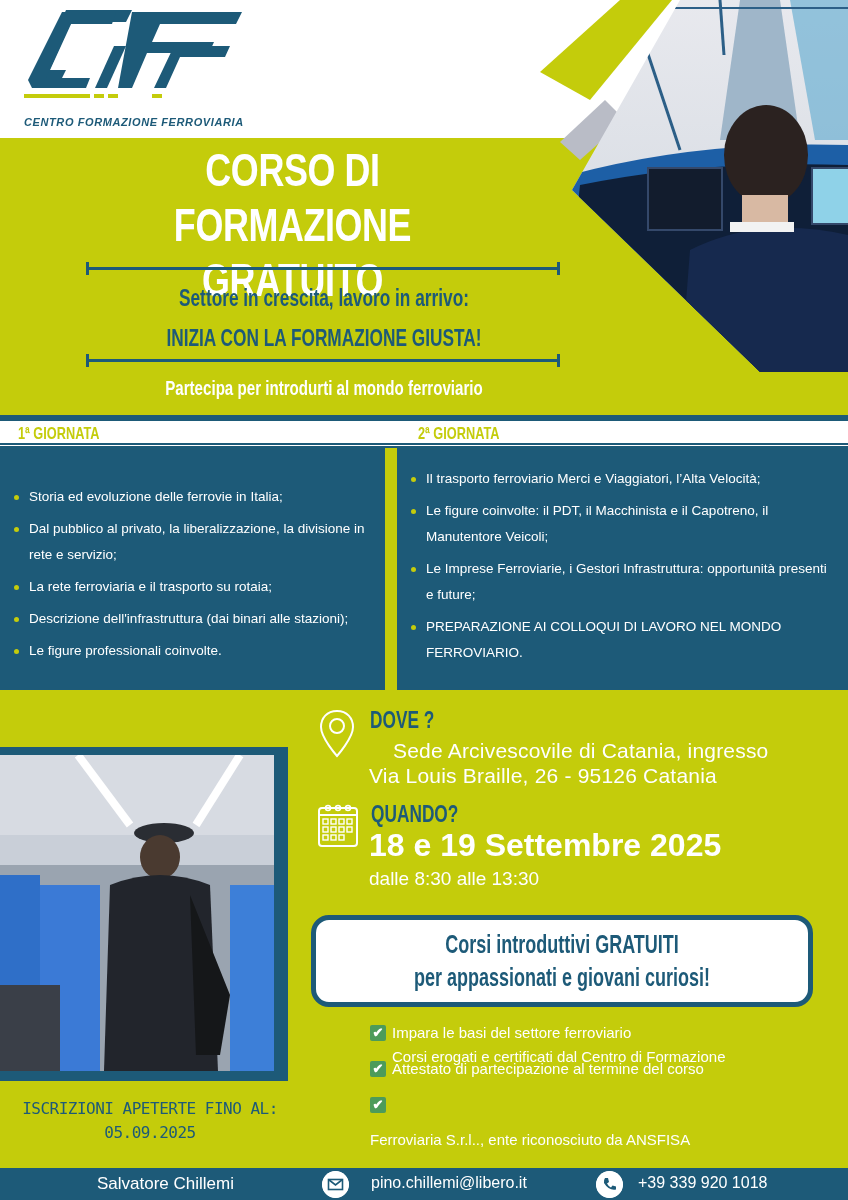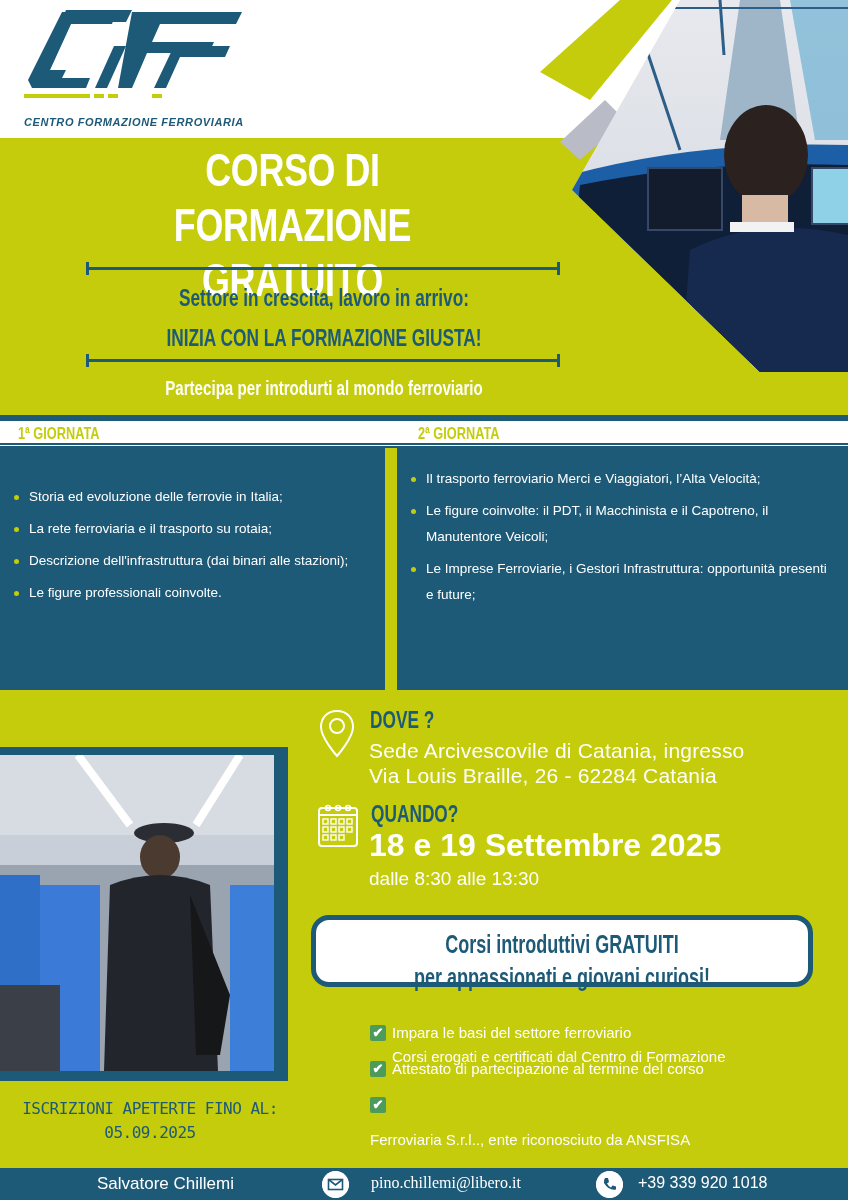--- a/index.html
+++ b/index.html
@@ -45,47 +45,47 @@
 
   
   #bottom { position: absolute; left: 0; top: 690px; width: 848px; height: 478px; background: #c4cc0b; }
   #photo-frame { position: absolute; left: 0; top: 747px; width: 288px; height: 334px; background: #1d5a78; }
   #photo-conductor { position: absolute; left: 0; top: 755px; width: 274px; height: 316px; overflow: hidden; }
 
   #pin-icon { position: absolute; left: 318px; top: 708px; width: 38px; height: 52px; }
   .info-head { position: absolute; color: #1d5a78; font-weight: bold; font-size: 24px; transform: scaleX(0.72); transform-origin: left top; }
   #dove-head { left: 370px; top: 706px; }
   .addr { position: absolute; left: 369px; color: #ffffff; font-size: 21px; line-height: 25px; letter-spacing: 0.2px; }
-  #addr1 { top: 738px; }
+  #addr1 { top: 738px; margin-left: 24px; }
   #addr2 { top: 763px; }
 
   #cal-icon { position: absolute; left: 317px; top: 802px; width: 42px; height: 48px; }
   #quando-head { left: 371px; top: 800px; }
   #date-text { position: absolute; left: 369px; top: 827px; color: #ffffff; font-weight: bold; font-size: 32px; }
   #time-text { position: absolute; left: 369px; top: 868px; color: #ffffff; font-size: 19px; }
 
-  #free-box { position: absolute; left: 311px; top: 915px; width: 502px; height: 72px; background: #ffffff; border: 5px solid #1d5a78; border-radius: 18px; text-align: center; }
+  #free-box { position: absolute; left: 311px; top: 915px; width: 502px; height: 92px; background: #ffffff; border: 5px solid #1d5a78; border-radius: 18px; text-align: center; }
   .free-line { display: block; color: #1d5a78; font-weight: bold; font-size: 25px; line-height: 33px; transform: scaleX(0.72); transform-origin: center top; }
   #free-line1 { margin-top: 8px; }
 
   .check-item { position: absolute; left: 370px; color: #ffffff; font-size: 15px; }
   .check-box { position: absolute; left: 370px; width: 16px; height: 16px; background: #4c9b5a; border-radius: 2px; color: #ffffff; font-size: 13px; line-height: 16px; text-align: center; font-weight: bold; }
   #chk1 { top: 1025px; } #chkl1 { left: 392px; top: 1024px; text-align: right; }
   #chk2 { top: 1061px; } #chkl2 { left: 392px; top: 1060px; }
   #chk3 { top: 1097px; } #chkl3 { left: 392px; top: 1048px; }
   #chkl4 { left: 370px; top: 1131px; }
 
   #iscrizioni { position: absolute; left: 0; top: 1097px; width: 300px; text-align: center; color: #1d5a78;
                 font-family: "DejaVu Sans Mono", monospace; font-size: 16px; line-height: 24px; letter-spacing: -0.5px; }
 
   
   #footer { position: absolute; left: 0; top: 1168px; width: 848px; height: 32px; background: #1d5a78; }
   .foot-text { position: absolute; top: 1174px; color: #ffffff; font-size: 17px; }
   #foot-name { left: 97px; }
-  #foot-email { left: 371px; font-size: 16px; font-family: Liberation Serif, serif; }
+  #foot-email { left: 371px; font-size: 16px; }
   #foot-phone { left: 638px; font-size: 16px; }
   .foot-icon { position: absolute; top: 1171px; width: 27px; height: 27px; border-radius: 50%; background: #ffffff; }
   #mail-icon { left: 322px; }
   #phone-icon { left: 596px; }
 </style>
 </head>
 <body>
 
 <svg id="logo" viewBox="0 0 240 130">
   <g fill="#1d5a78">
@@ -157,29 +157,31 @@
 
 <div id="giornate-bar"></div>
 <div id="giornate-head"></div>
 <div id="day1-title" class="day-title">1ª GIORNATA</div>
 <div id="day2-title" class="day-title">2ª GIORNATA</div>
 <div id="giornate-body"></div>
 <div id="divider"></div>
 
 <ul id="day1-list" class="day-list">
   <li><span class="dot"></span><span>Storia ed evoluzione delle ferrovie in Italia;</span></li>
+  <li><span class="dot"></span><span>Dal pubblico al privato, la liberalizzazione, la divisione in rete e servizio;</span></li>
   <li><span class="dot"></span><span>La rete ferroviaria e il trasporto su rotaia;</span></li>
   <li><span class="dot"></span><span>Descrizione dell'infrastruttura (dai binari alle stazioni);</span></li>
   <li><span class="dot"></span><span>Le figure professionali coinvolte.</span></li>
 </ul>
 
 <ul id="day2-list" class="day-list">
   <li><span class="dot"></span><span>Il trasporto ferroviario Merci e Viaggiatori, l’Alta Velocità;</span></li>
   <li><span class="dot"></span><span>Le figure coinvolte: il PDT, il Macchinista e il Capotreno, il Manutentore Veicoli;</span></li>
   <li><span class="dot"></span><span>Le Imprese Ferroviarie, i Gestori Infrastruttura: opportunità presenti e future;</span></li>
+  <li><span class="dot"></span><span> PREPARAZIONE AI COLLOQUI DI LAVORO NEL MONDO FERROVIARIO.</span></li>
 </ul>
 
 <div id="bottom"></div>
 <div id="photo-frame"></div>
 <svg id="photo-conductor" viewBox="0 0 274 316">
   <rect width="274" height="316" fill="#c9cfd8"></rect>
   <polygon points="0,0 274,0 274,80 0,80" fill="#d7dbe2"></polygon>
   <line x1="78" y1="0" x2="130" y2="70" stroke="#ffffff" stroke-width="8"></line>
   <line x1="240" y1="0" x2="196" y2="70" stroke="#ffffff" stroke-width="8"></line>
   <rect x="0" y="110" width="274" height="206" fill="#9aa4b0"></rect>
@@ -192,21 +194,21 @@
   <path d="M110 130 Q160 110 210 130 L218 316 L104 316 Z" fill="#22252c"></path>
   <path d="M190 140 L230 240 L220 300 L196 300 Z" fill="#151719"></path>
 </svg>
 
 <svg id="pin-icon" viewBox="0 0 38 52">
   <path d="M19 3 C9 3 3 10 3 19 C3 30 19 48 19 48 C19 48 35 30 35 19 C35 10 29 3 19 3 Z" fill="none" stroke="#ffffff" stroke-width="2"></path>
   <circle cx="19" cy="18" r="7" fill="none" stroke="#ffffff" stroke-width="2"></circle>
 </svg>
 <div id="dove-head" class="info-head">DOVE ?</div>
 <div id="addr1" class="addr">Sede Arcivescovile di Catania, ingresso</div>
-<div id="addr2" class="addr">Via Louis Braille, 26 - 62284 Catania</div>
+<div id="addr2" class="addr">Via Louis Braille, 26 - 95126 Catania</div>
 
 <svg id="cal-icon" viewBox="0 0 42 48">
   <rect x="2" y="6" width="38" height="38" rx="3" fill="none" stroke="#ffffff" stroke-width="2"></rect>
   <line x1="2" y1="13" x2="40" y2="13" stroke="#ffffff" stroke-width="2"></line>
   <circle cx="11" cy="6" r="2.5" fill="none" stroke="#ffffff" stroke-width="1.5"></circle>
   <circle cx="21" cy="6" r="2.5" fill="none" stroke="#ffffff" stroke-width="1.5"></circle>
   <circle cx="31" cy="6" r="2.5" fill="none" stroke="#ffffff" stroke-width="1.5"></circle>
   <g fill="none" stroke="#ffffff" stroke-width="1.4">
     <rect x="6" y="17" width="5" height="5"></rect>
       <rect x="14" y="17" width="5" height="5"></rect>

